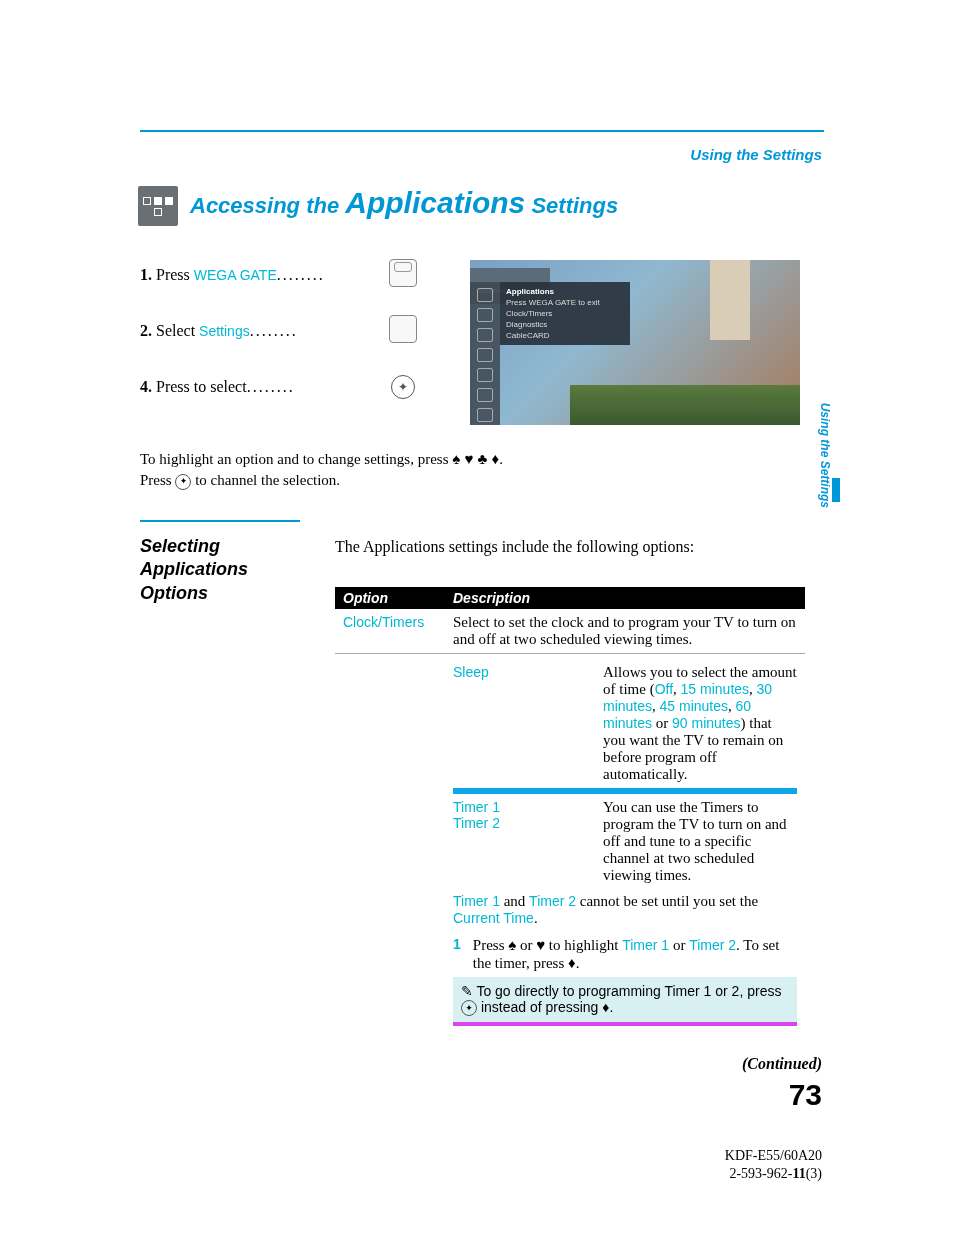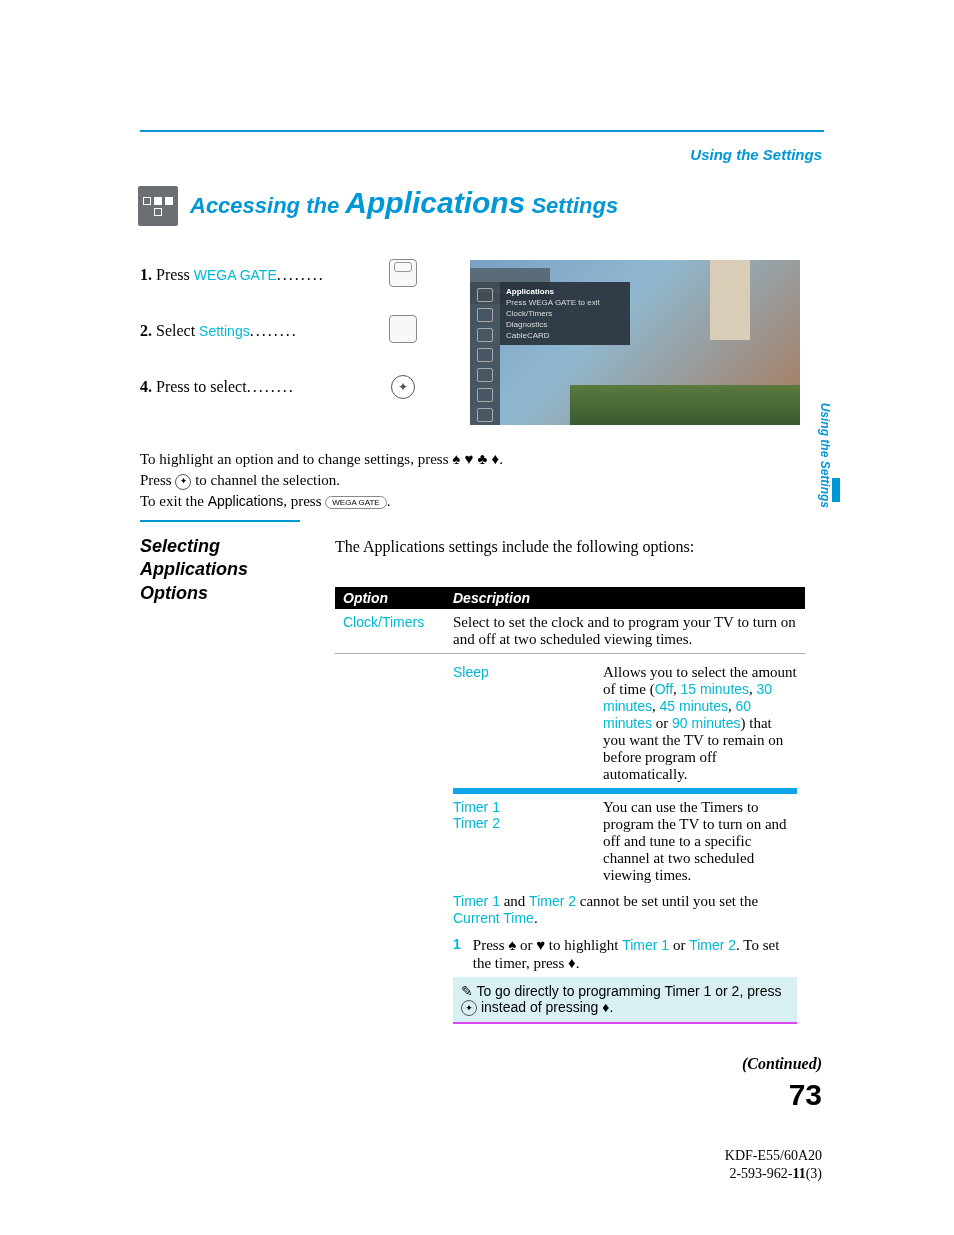--- a/index.html
+++ b/index.html
@@ -181,21 +181,21 @@
   .cyan { color:#00b8d4; font-family:Arial,Helvetica,sans-serif; font-size:14px;}
   .sub-table { display:flex; padding:5px 8px; border-bottom:6px solid #0ea5e9;}
   .sub-table.noborder{border-bottom:none;}
   .sub-table .sc1{ width:150px; padding-right:8px;}
   .sub-table .sc2{ flex:1; }
   .tip-box {
     background:#d9f0f3;
     padding:6px 8px;
     font-family:Arial,Helvetica,sans-serif;
     font-size:14px;
-    border-bottom:2px solid #d946ef;
+    border-bottom:4px solid #d946ef;
   }
   .num-list{ display:flex; padding:5px 8px; gap:12px;}
   .num-list .n{ color:#00b8d4; font-family:Arial; font-weight:bold; font-size:14px;}
 
   .side-tab {
     position:absolute;
     right: 122px; top: 478px;
     width: 18px; height: 140px;
   }
   .side-tab .bar{ position:absolute; right:-8px; top:0; width:8px; height:24px; background:#0097d6;}
@@ -281,21 +281,20 @@
       <div>Press WEGA GATE to exit</div>
       <div>Clock/Timers</div>
       <div>Diagnostics</div>
       <div>CableCARD</div>
     </div>
   </div>
 
   <div class="note-block">
     <div><span>To highlight an option and to change settings, press </span><span class="arrow">♠ ♥ ♣ ♦</span>.</div>
     <div><span>Press </span><span class="small-circ">✦</span><span> to channel the selection.</span></div>
-    <div><span>To exit the </span><span class="sans">Applications</span><span>, press </span><span class="wega-btn">WEGA GATE</span><span>.</span></div>
   </div>
 
   <div class="section-rule"></div>
   <div class="section-heading">Selecting Applications Options</div>
   <div class="intro-line">The Applications settings include the following options:</div>
 
   <div class="opt-table">
     <div class="opt-head">
       <div class="col1">Option</div>
       <div>Description</div>

